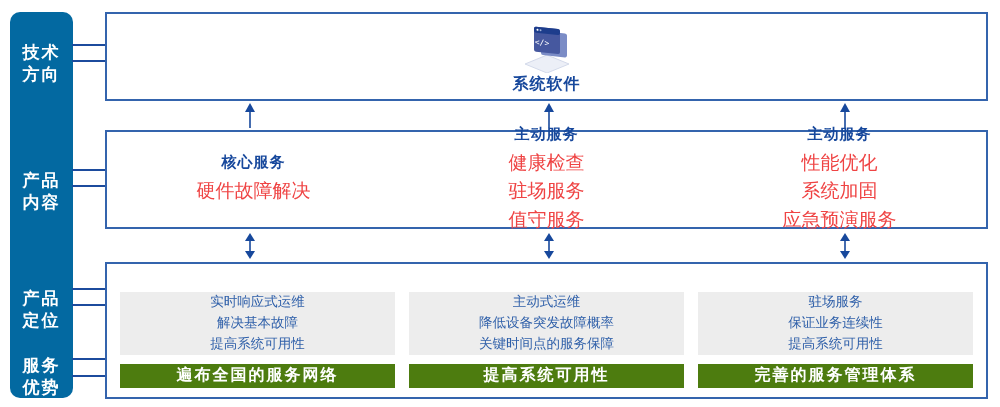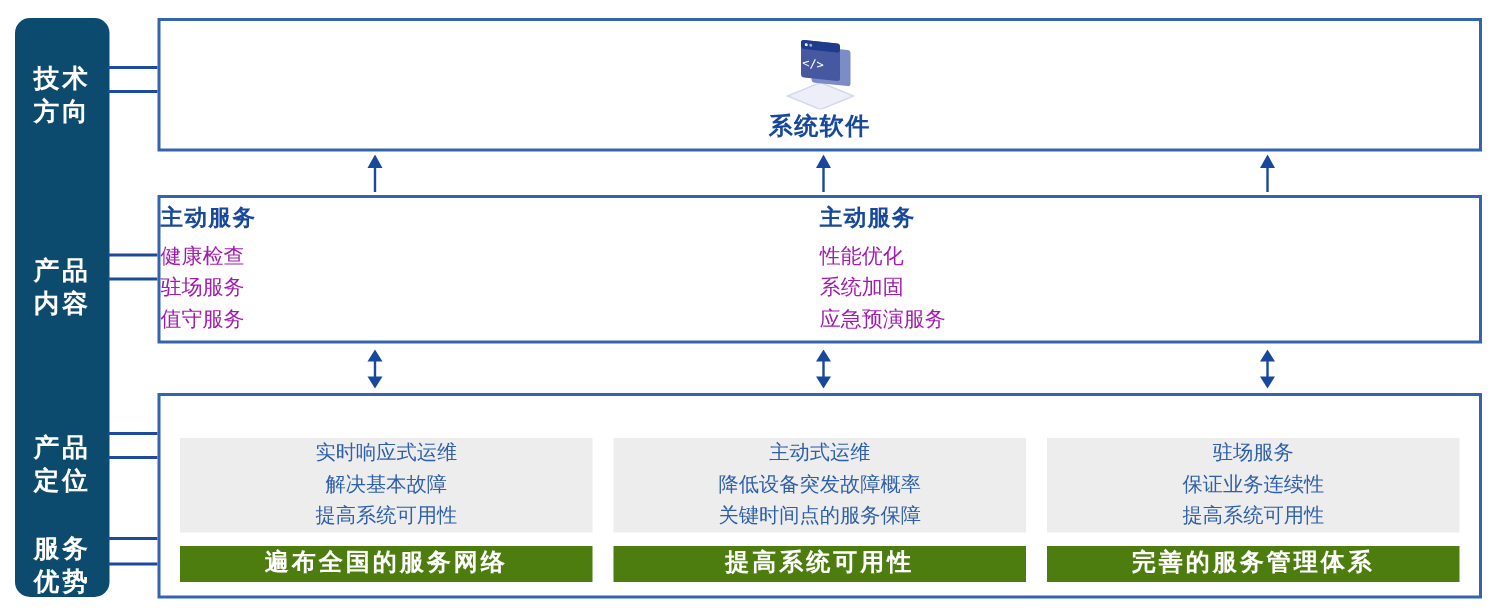--- a/index.html
+++ b/index.html
@@ -1,20 +1,20 @@
 <!DOCTYPE html>
 <html><head>
 <meta charset="utf-8">
 <style>
   html,body{margin:0;padding:0;background:#ffffff;font-family:"Liberation Sans","DejaVu Sans",sans-serif;}
   .canvas{position:relative;width:1000px;height:407px;background:#ffffff;overflow:hidden;}
 
   
   .sidebar{position:absolute;left:10px;top:12px;width:63px;height:386px;
-    background:#0c4a6e;border-radius:10px;}
+    background:#0369a1;border-radius:10px;}
   .side-label{position:absolute;left:0;width:63px;text-align:center;color:#ffffff;
     font-weight:bold;font-size:17px;line-height:1.32;letter-spacing:2px;}
   .side-label.l1{top:30px;} .side-label.l2{top:158px;}
   .side-label.l3{top:276px;} .side-label.l4{top:343px;}
 
   
   .conn{position:absolute;left:72px;width:34px;height:2px;background:#1c4b9d;}
 
   
   .panel{position:absolute;left:105px;width:883px;background:#ffffff;
@@ -22,23 +22,23 @@
   .panel-top{top:12px;height:89px;display:flex;}
   .panel-mid{top:130px;height:99px;display:flex;}
   .panel-bottom{top:262px;height:137px;display:flex;gap:14px;padding:28px 13px 9px 13px;}
 
   
   .tcol{flex:1;display:flex;flex-direction:column;align-items:center;justify-content:center;padding-top:2px;}
   .tcol .icon{height:52px;display:flex;align-items:center;justify-content:center;}
   .tcol .tlabel{font-size:16px;font-weight:bold;color:#17489c;margin-top:1px;letter-spacing:1px;}
 
   
-  .mcol{flex:1;display:flex;flex-direction:column;justify-content:center;}
+  .mcol{flex:1;display:flex;flex-direction:column;align-items:center;justify-content:center;}
   .mcol .mtitle{font-size:15px;font-weight:bold;color:#17489c;margin-bottom:5px;letter-spacing:1px;}
-  .mcol .mitem{font-size:14px;color:#a21caf;line-height:1.5;}
+  .mcol .mitem{font-size:19px;color:#ef4444;line-height:1.5;}
 
   
   .bcol{flex:1;display:flex;flex-direction:column;}
   .graybox{background:#ededed;height:72px;display:flex;flex-direction:column;
     align-items:center;justify-content:center;}
   .graybox .gline{font-size:13.5px;color:#2e5fa9;line-height:1.55;}
   .bluebar{margin-top:9px;height:36px;background:#4d7c0f;display:flex;align-items:center;
     justify-content:center;color:#ffffff;font-size:16px;font-weight:bold;letter-spacing:2px;}
 
   
@@ -115,20 +115,24 @@
     <line x1="7" y1="25" x2="7" y2="7" stroke="#17489c" stroke-width="1.6"></line>
     <polygon points="7,0 12,9 2,9" fill="#17489c"></polygon>
   </svg>
   <svg class="arrow a-up ax3" viewBox="0 0 14 25">
     <line x1="7" y1="25" x2="7" y2="7" stroke="#17489c" stroke-width="1.6"></line>
     <polygon points="7,0 12,9 2,9" fill="#17489c"></polygon>
   </svg>
 
   <section class="panel panel-mid">
     <div class="mcol">
+      <div class="mtitle">核心服务</div>
+      <div class="mitem">硬件故障解决</div>
+    </div>
+    <div class="mcol">
       <div class="mtitle">主动服务</div>
       <div class="mitem">健康检查</div>
       <div class="mitem">驻场服务</div>
       <div class="mitem">值守服务</div>
     </div>
     <div class="mcol">
       <div class="mtitle">主动服务</div>
       <div class="mitem">性能优化</div>
       <div class="mitem">系统加固</div>
       <div class="mitem">应急预演服务</div>

